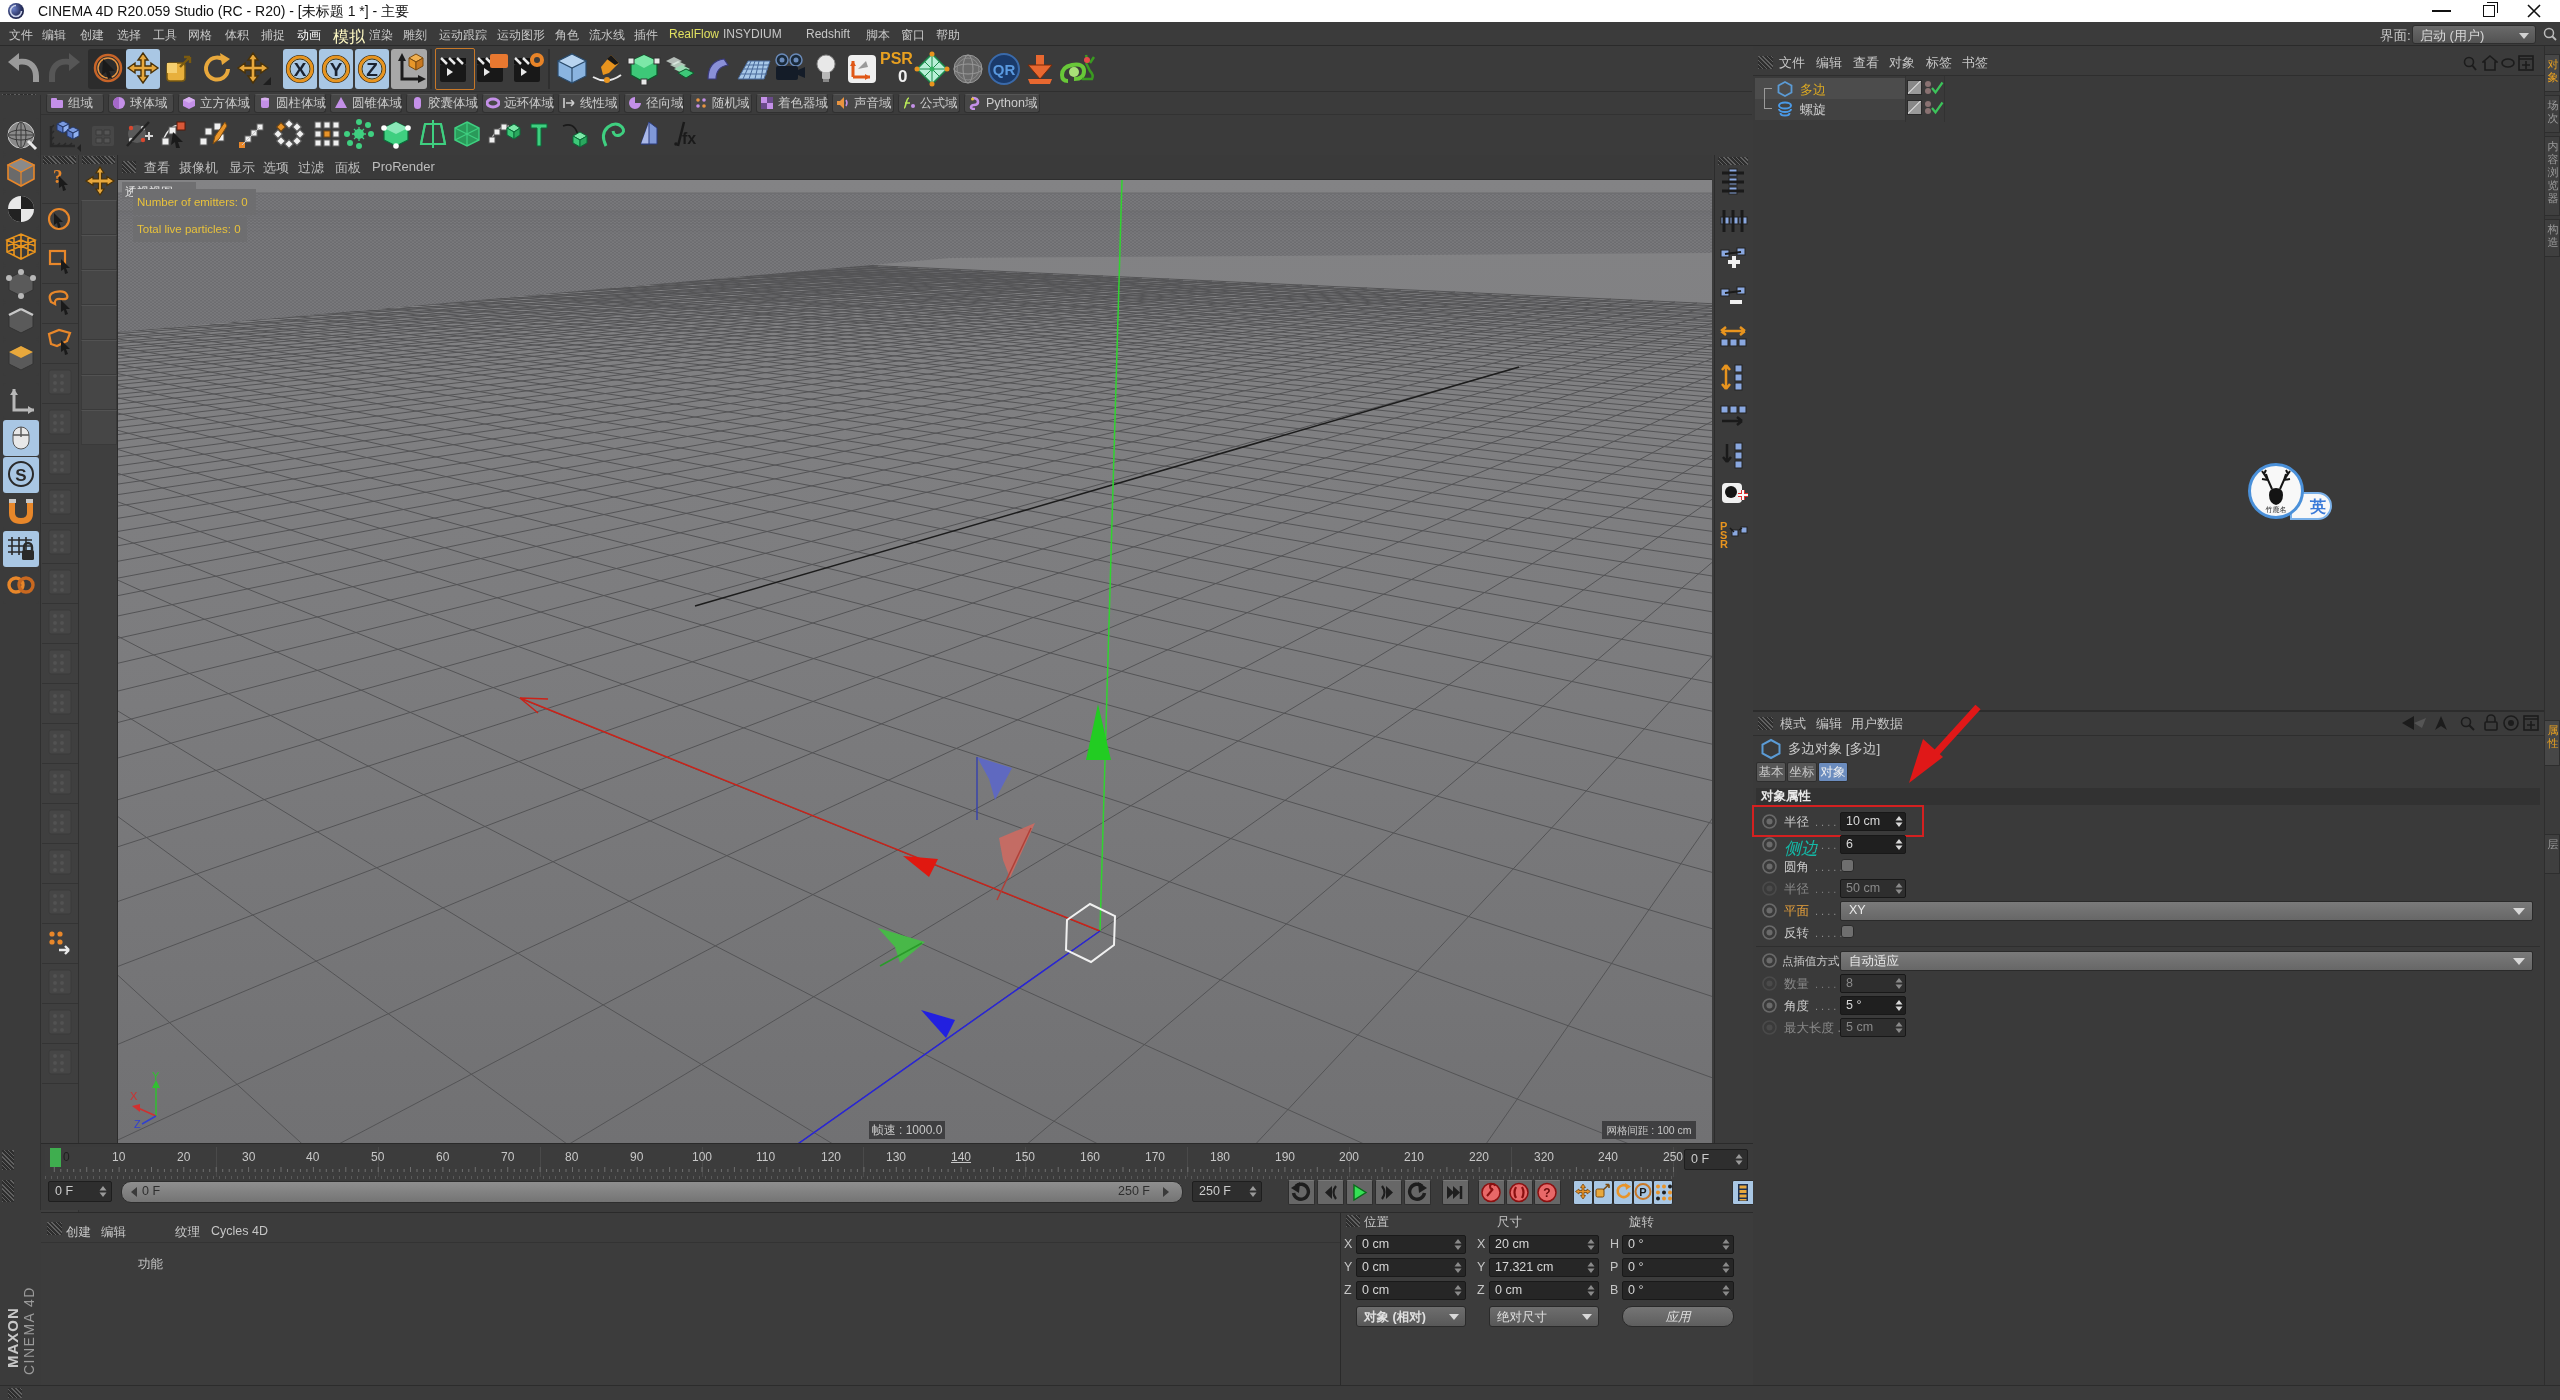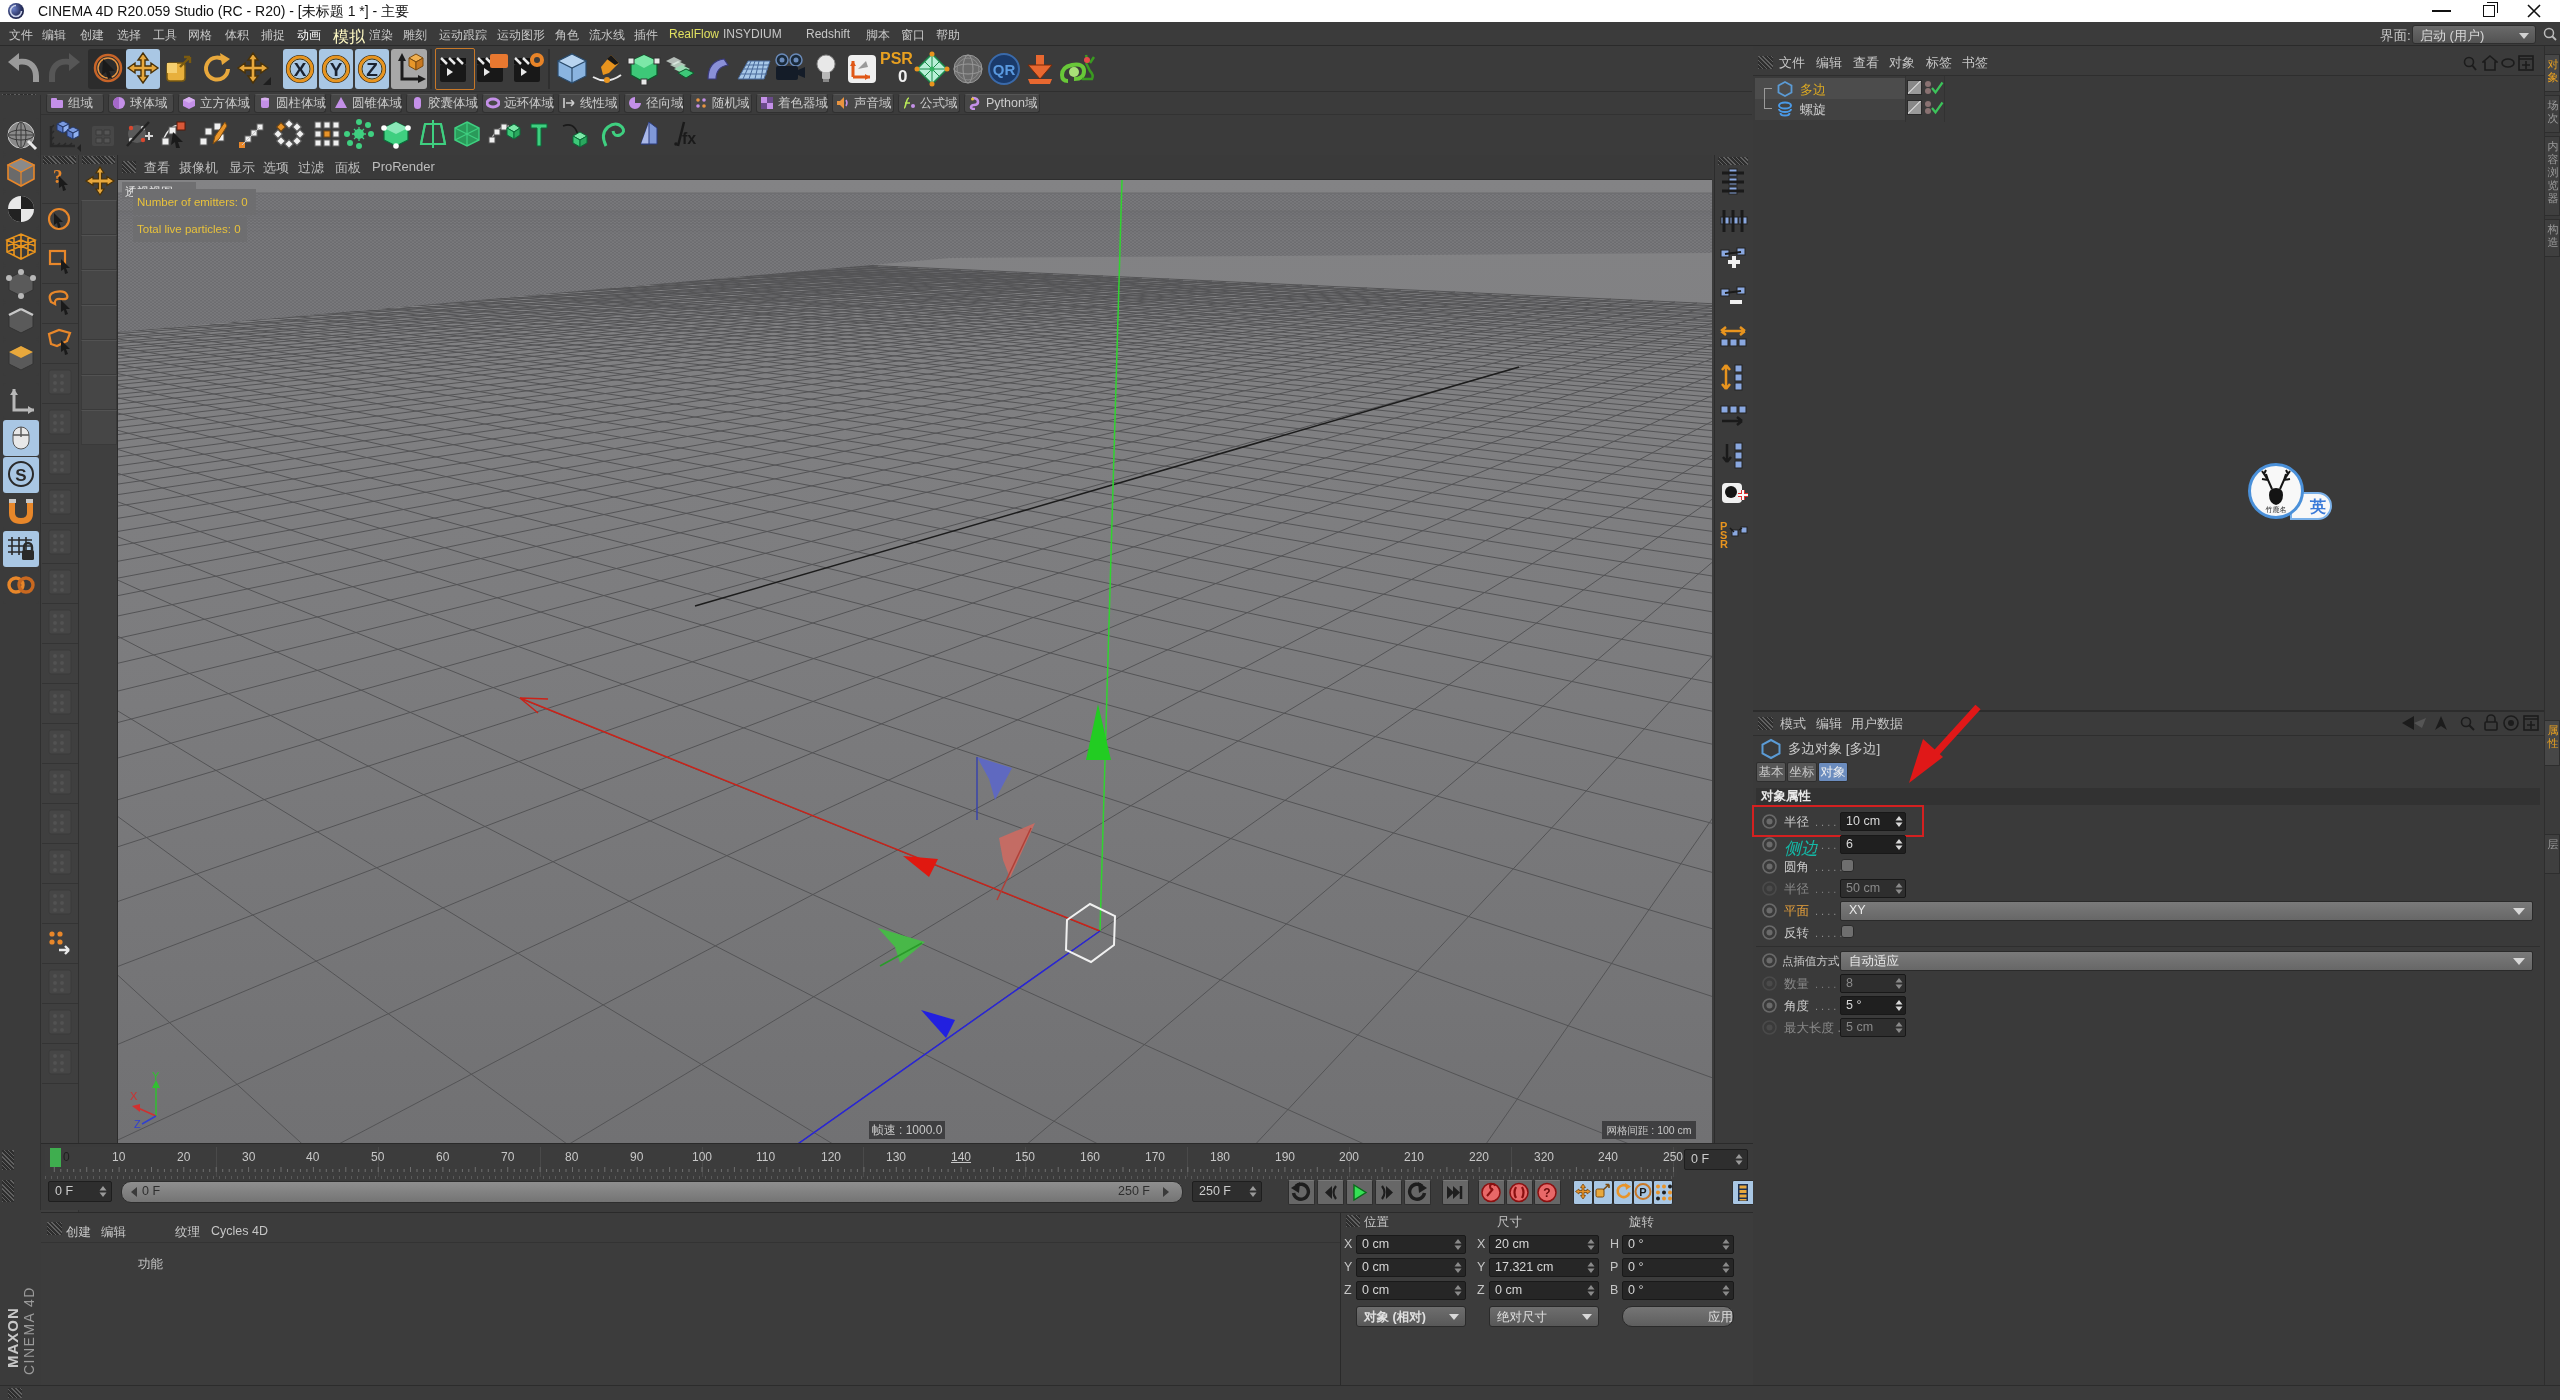--- a/index.html
+++ b/index.html
@@ -1725,21 +1725,21 @@
     <div class="abs" style="left:1364px;top:1309px;font-size:12.5px;color:#e0e0e0;font-weight:bold;white-space:nowrap;">对象 (相对)</div>
     <svg class="abs" style="left:1448px;top:1313px" width="12" height="9" viewBox="0 0 12 9">
       <path d="M1 1 L11 1 L6 7 Z" fill="#d8d8d8"></path>
     </svg>
     <div class="abs" style="left:1489px;top:1306px;width:110px;height:21px;background:linear-gradient(#6e6e6e,#585858);border:1px solid #2a2a2a;border-radius:3px;"></div>
     <div class="abs" style="left:1497px;top:1309px;font-size:12.5px;color:#e0e0e0;font-weight:normal;white-space:nowrap;">绝对尺寸</div>
     <svg class="abs" style="left:1581px;top:1313px" width="12" height="9" viewBox="0 0 12 9">
       <path d="M1 1 L11 1 L6 7 Z" fill="#d8d8d8"></path>
     </svg>
     <div class="abs" style="left:1622px;top:1306px;width:112px;height:21px;background:linear-gradient(#757575,#5e5e5e);border:1px solid #2a2a2a;border-radius:10px;">
-      <div style="font-size:12.5px;color:#e0e0e0;text-align:right;line-height:21px;">应用</div>
+      <div style="font-size:12.5px;color:#e0e0e0;text-align:center;line-height:21px;font-style:italic;">应用</div>
     </div>
     <div class="abs" style="left:1753px;top:1143px;width:791px;height:242px;background:#3a3a3a;"></div>
     <div class="abs" style="left:0px;top:1385px;width:2560px;height:15px;background:#3b3b3b;border-top:1px solid #2c2c2c;"></div>
     <div class="abs hatch" style="left:8px;top:1388px;width:14px;height:10px;"></div>
     <div class="abs" style="left:2290px;top:492px;width:42px;height:28px;background:#f8f8f8;border:2px solid #7ab0e8;border-radius:0 14px 14px 0;"></div>
     <div class="abs" style="left:2310px;top:497px;font-size:16px;color:#3a7ad8;font-weight:normal;white-space:nowrap;font-weight:bold;">英</div>
     <div class="abs" style="left:2248px;top:463px;width:56px;height:56px;background:#f8f8f8;border:3px solid #4a90d9;border-radius:50%;"></div>
     <svg class="abs" style="left:2253px;top:468px" width="46" height="46" viewBox="0 0 46 46">
       <path d="M23 20 Q16 20 16 27 Q16 35 23 37 Q30 35 30 27 Q30 20 23 20 Z" fill="#141414"></path>
       <path d="M19 21 L15 12 M15 12 L11 6 M15 12 L9 11 M15 12 L13 6 M11 6 L9 3 M11 6 L13 2" stroke="#141414" stroke-width="2" fill="none"></path>

